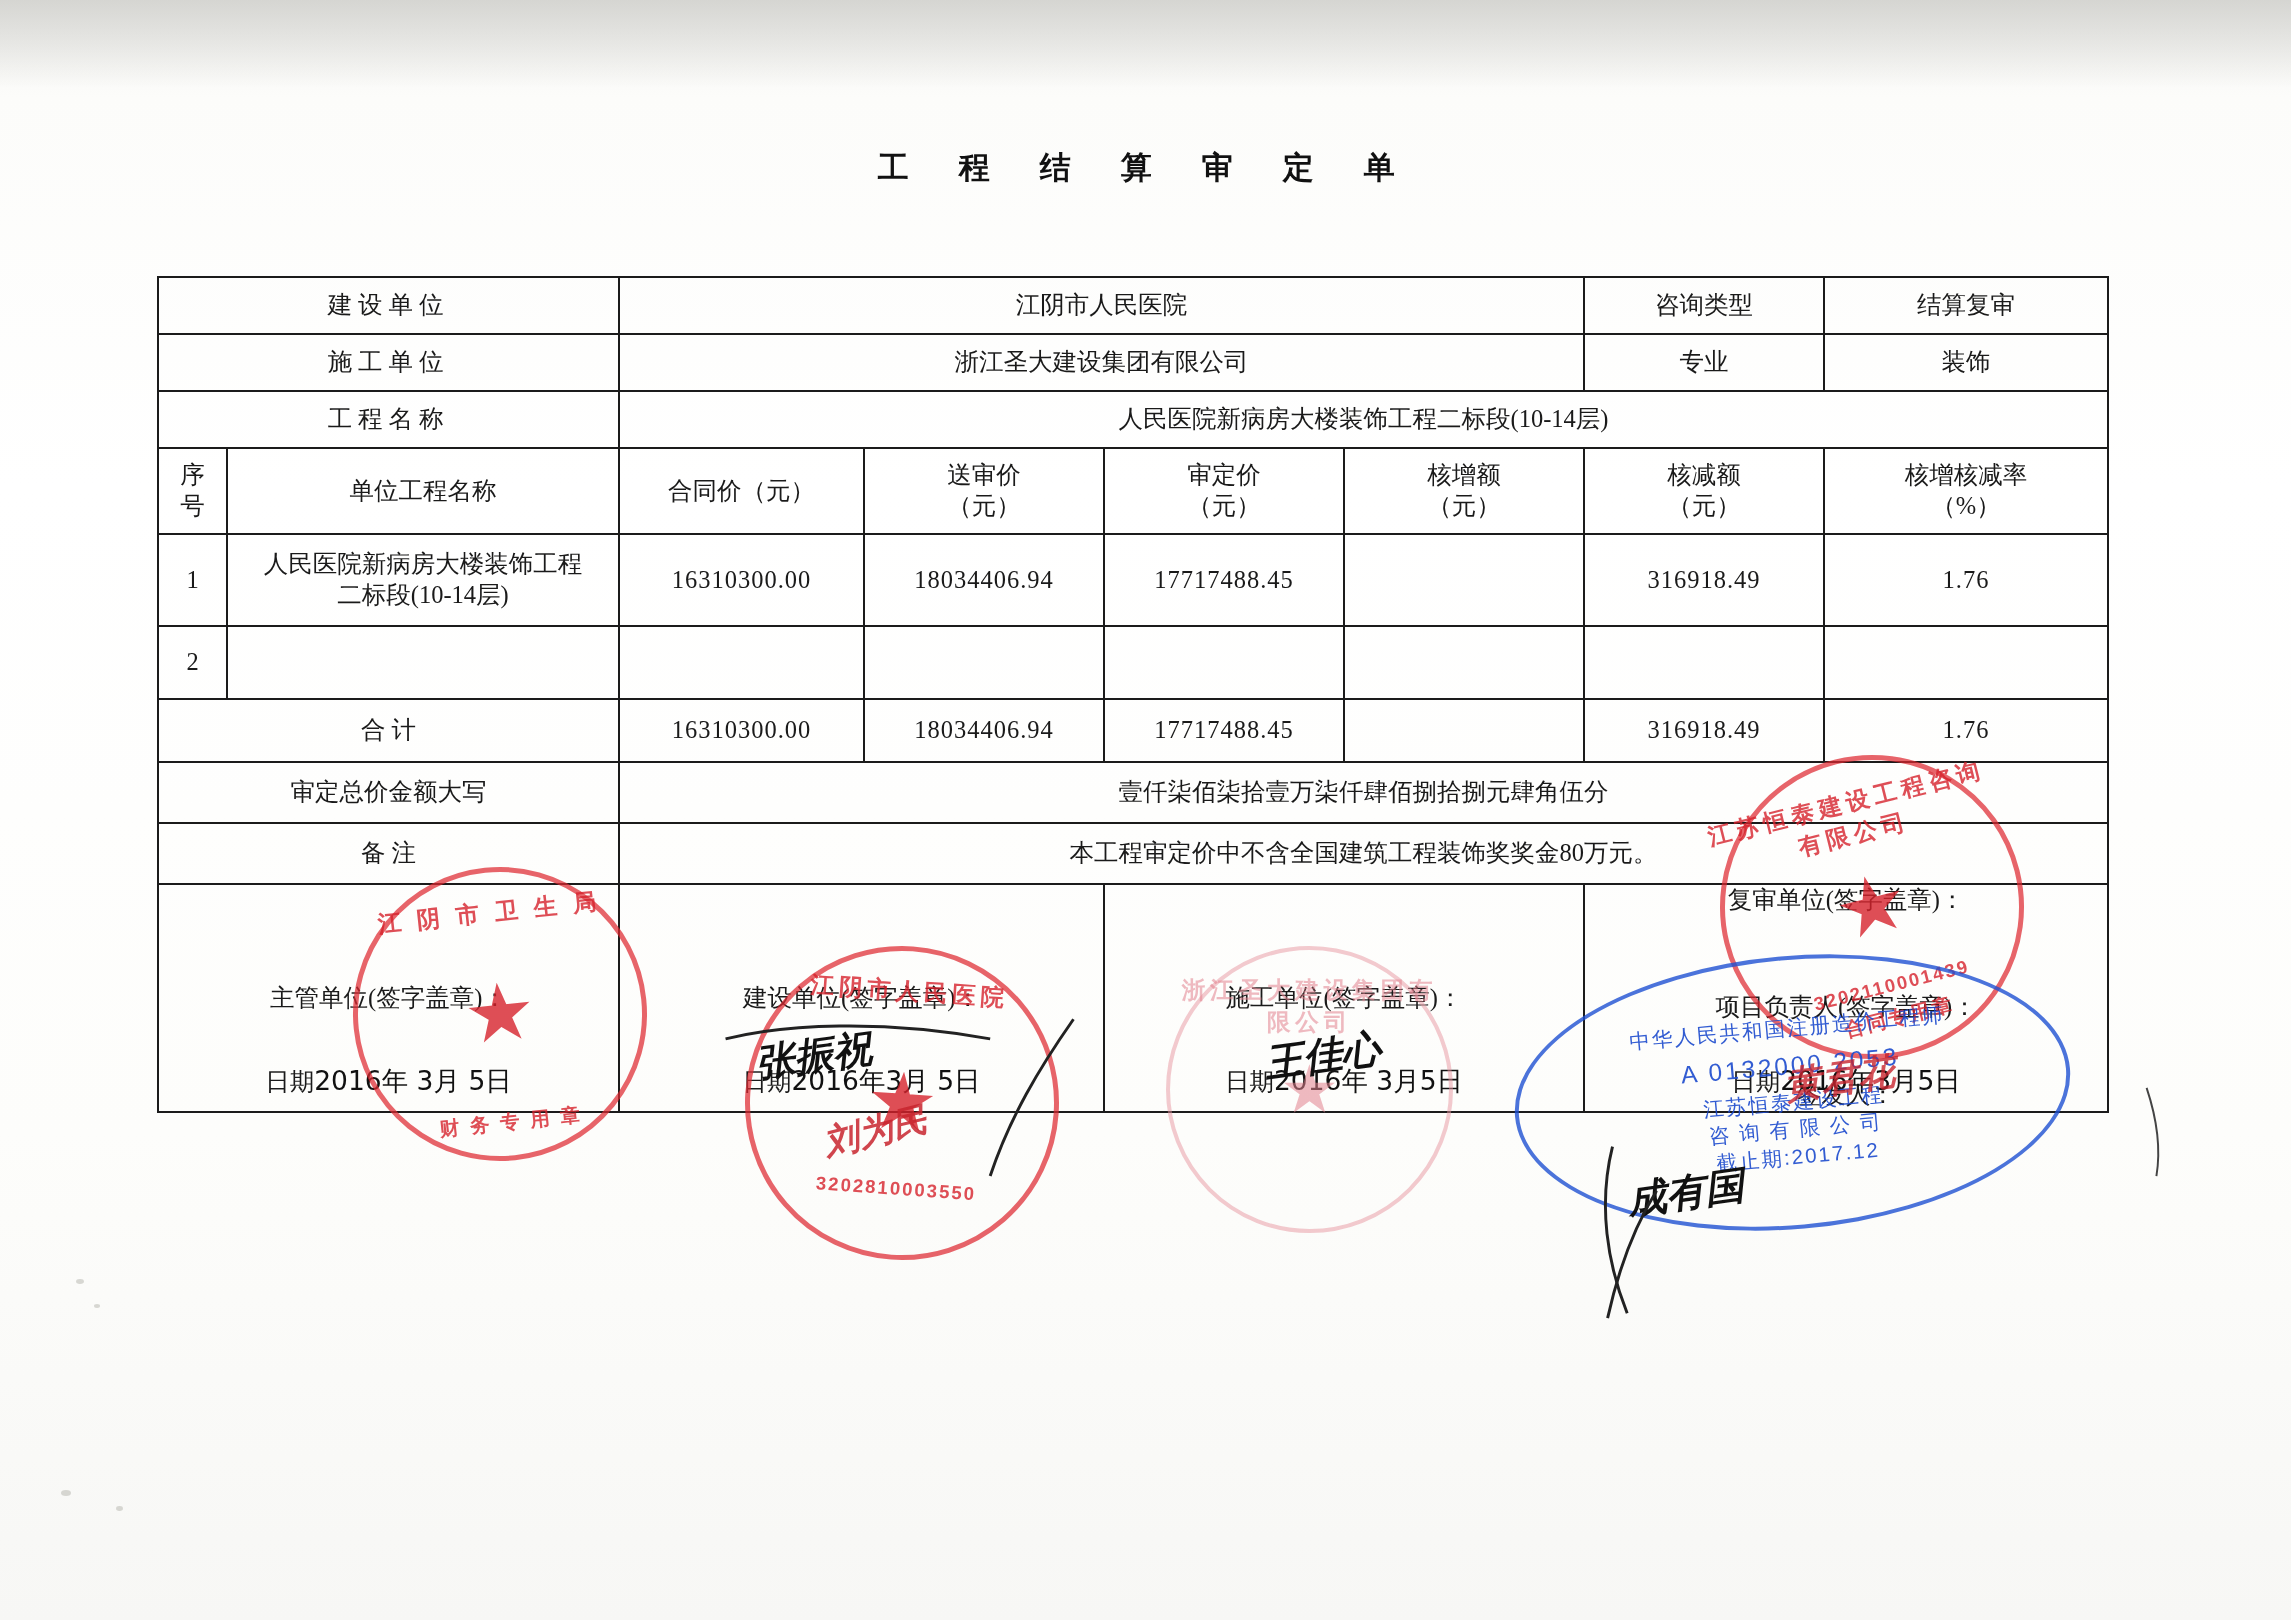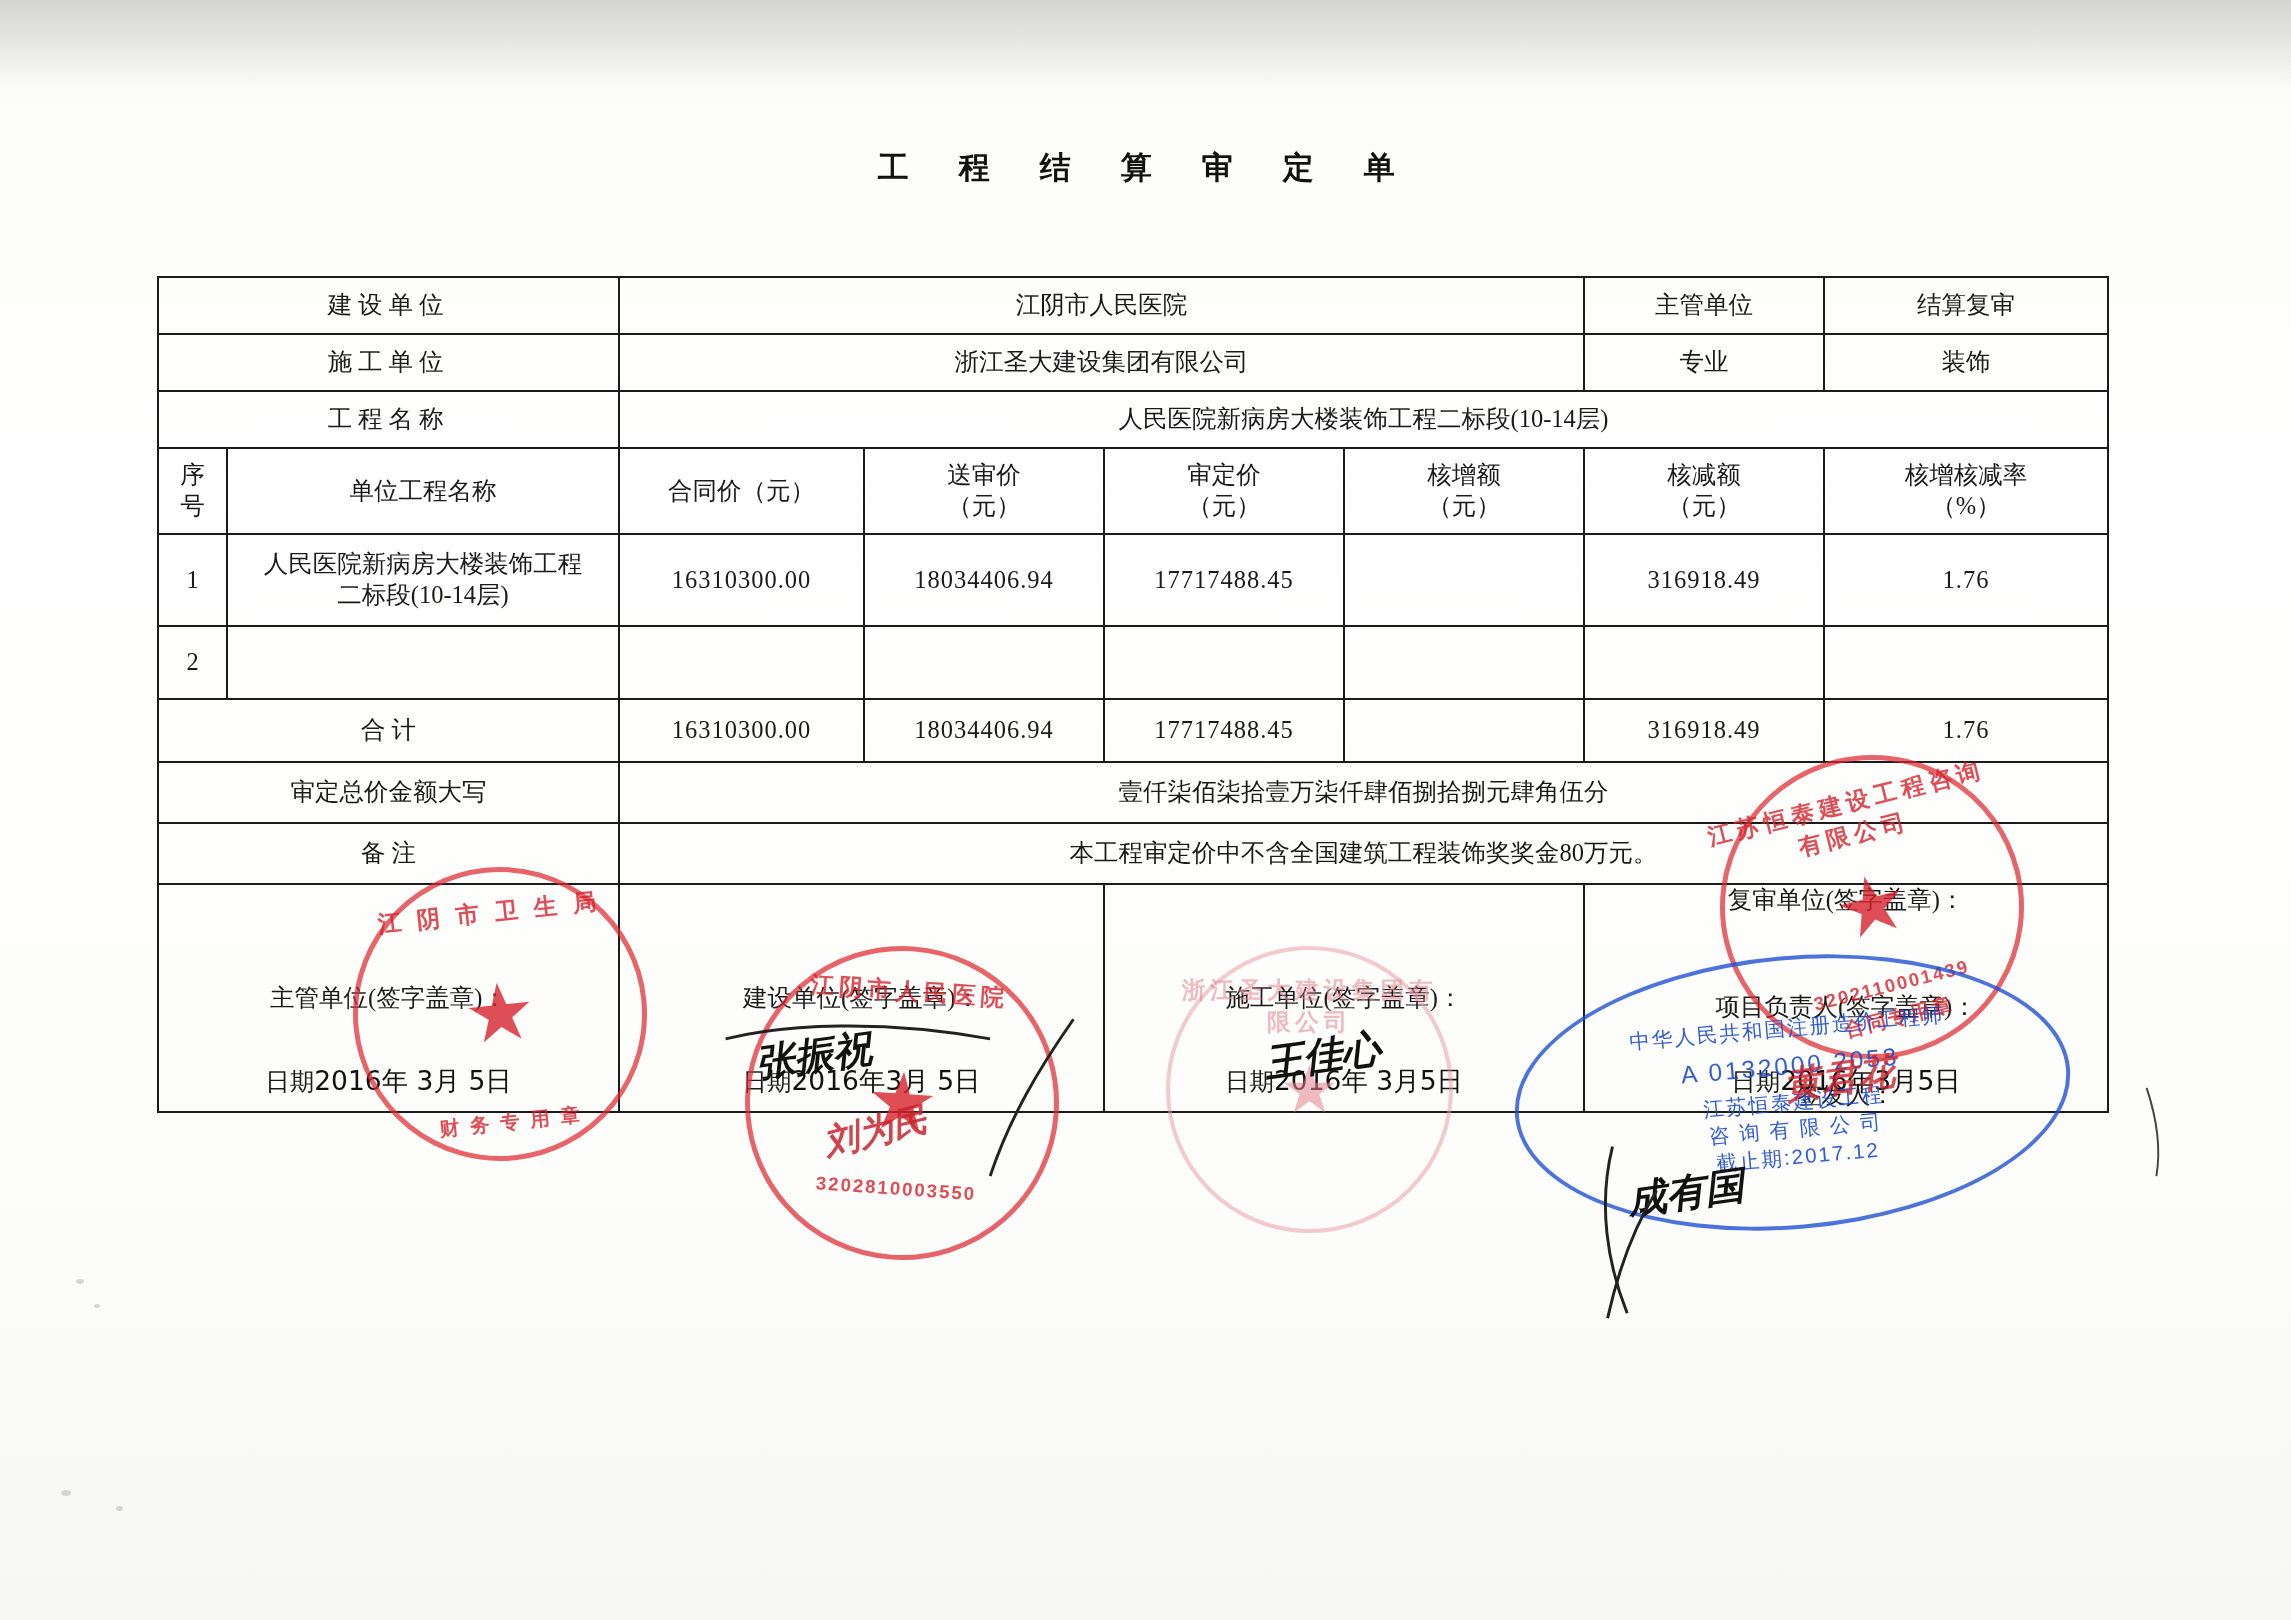--- a/index.html
+++ b/index.html
@@ -217,21 +217,21 @@
       <col style="width:240px">
       <col style="width:240px">
       <col style="width:240px">
       <col style="width:284px">
     </colgroup>
 
     <tbody>
         <tr>
       <td colspan="2" class="label-cell">建设单位</td>
       <td colspan="4">江阴市人民医院</td>
-      <td>主管单位</td>
+      <td>咨询类型</td>
       <td>结算复审</td>
     </tr>
 
     <tr>
       <td colspan="2" class="label-cell">施工单位</td>
       <td colspan="4">浙江圣大建设集团有限公司</td>
       <td>专业</td>
       <td>装饰</td>
     </tr>
 

